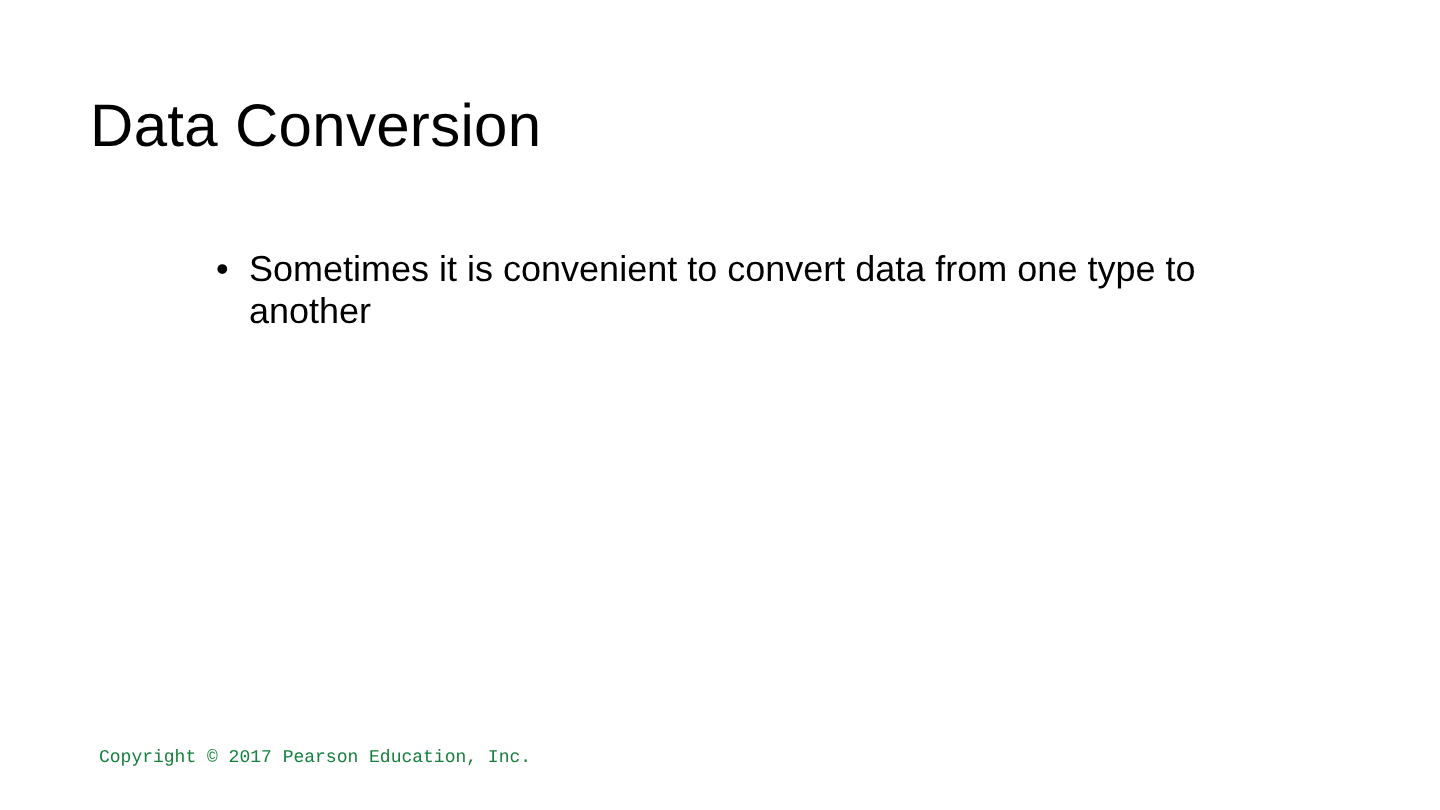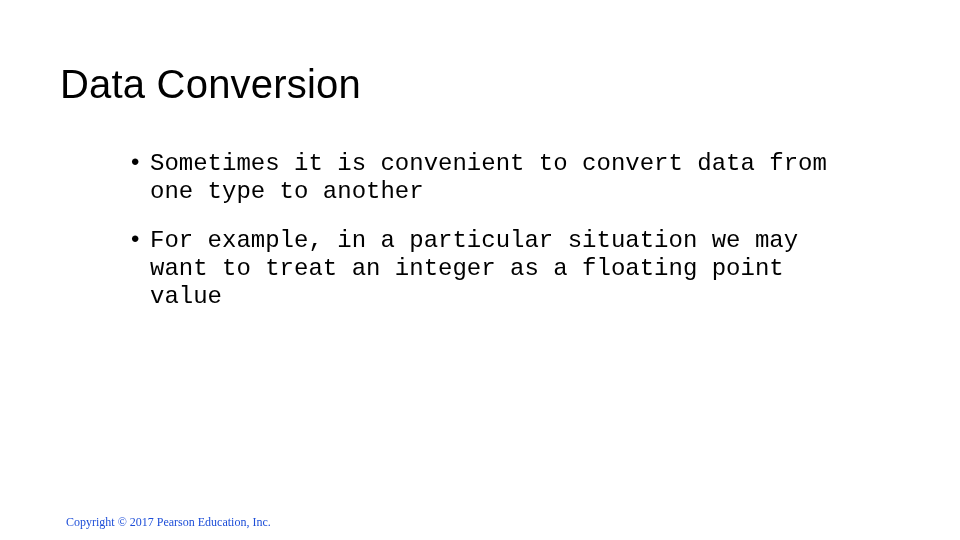--- a/index.html
+++ b/index.html
@@ -28,23 +28,22 @@
     color: #000;
   }
   .body {
     position: absolute;
     left: 128px;
     top: 150px;
     width: 700px;
   }
   ul.bullets {
     list-style: none;
-    margin: 0;
+    margin: 16px;
     padding: 0;
-    font-family: Liberation Mono, monospace;
   }
   ul.bullets > li {
     position: relative;
     font-size: 24px;
     line-height: 1.18;
     font-weight: 400;
     color: #000;
     padding-left: 22px;
     margin-bottom: 20px;
   }
@@ -52,35 +51,34 @@
     content: "•";
     position: absolute;
     left: 0;
     top: 0;
     font-size: 24px;
     line-height: 1.18;
   }
   .footer {
     position: absolute;
     left: 66px;
-    bottom: 10px;
-    font-family: Liberation Serif, serif;
+    bottom: 28px;
+    font-family: Liberation Mono, monospace;
     font-size: 12px;
-    color: #1d4ed8;
+    color: #15803d;
   }
 </style>
 </head>
 <body>
 
 <div class="slide">
 
   <div class="title">Data Conversion</div>
 
   <div class="body">
     <ul class="bullets">
       <li>Sometimes it is convenient to convert data from one type to another</li>
-      <li>For example, in a particular situation we may want to treat an integer as a floating point value</li>
     </ul>
   </div>
 
   <div class="footer">Copyright © 2017 Pearson Education, Inc.</div>
 
 </div>
 
 </body></html>

